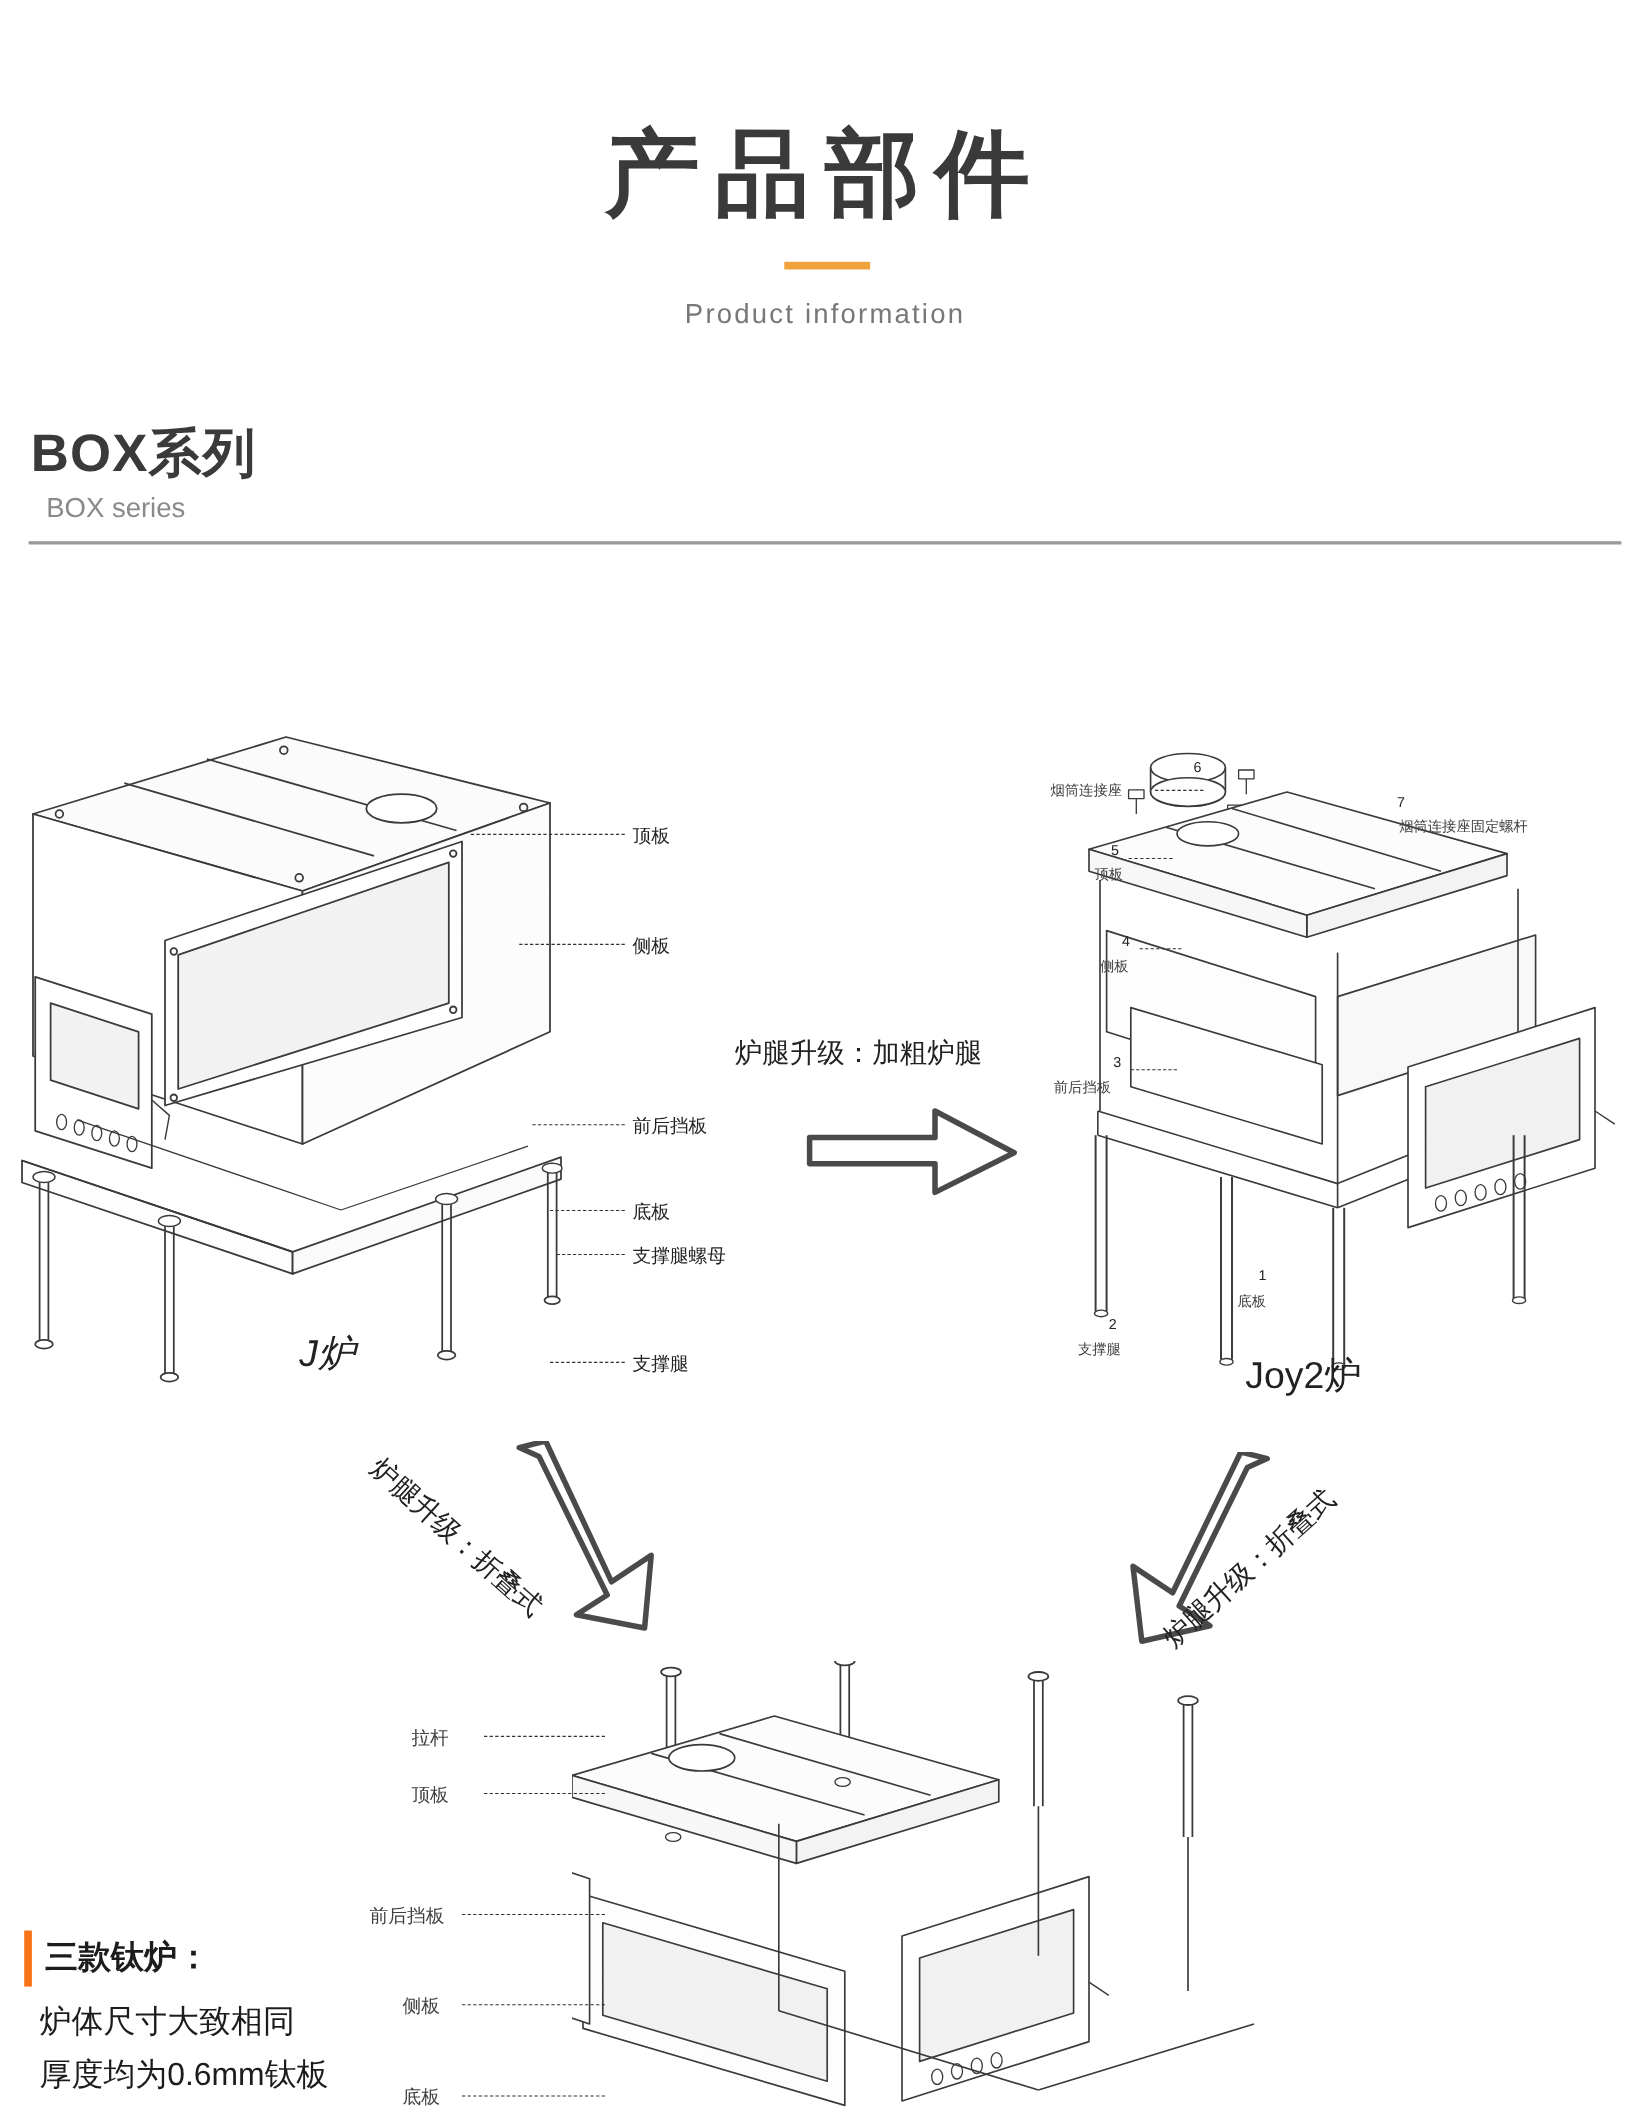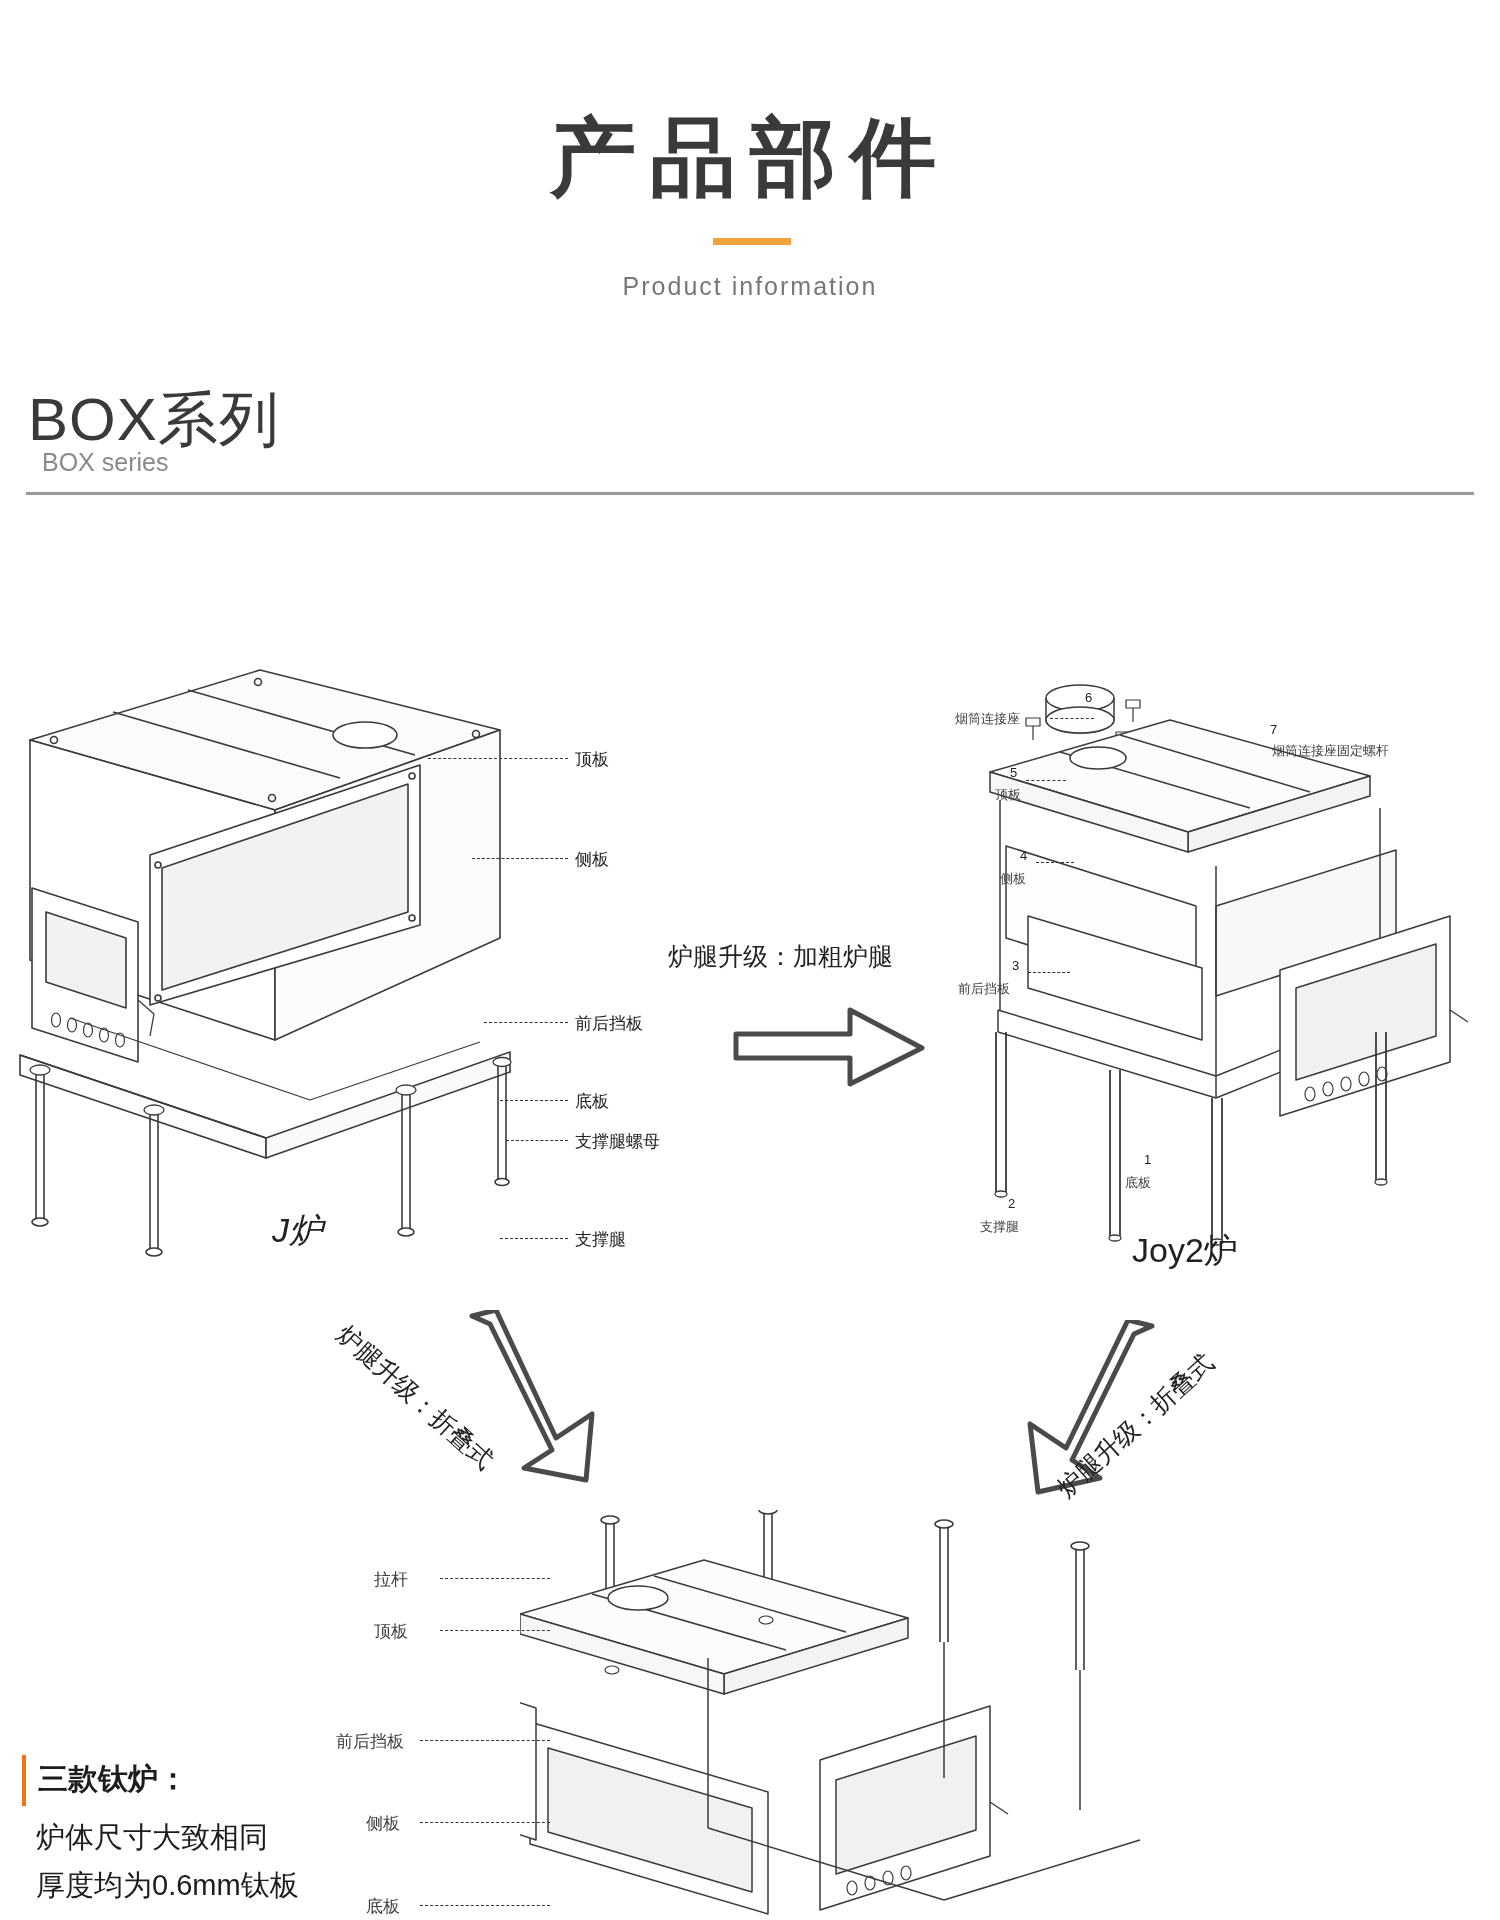--- a/index.html
+++ b/index.html
@@ -46,22 +46,22 @@
     font-size: 25px;
     letter-spacing: 2px;
     color: #777777;
   }
 
   
   .section-title {
     position: absolute;
     top: 380px;
     left: 28px;
-    font-size: 60px;
-    font-weight: 400;
+    font-size: 48px;
+    font-weight: 700;
     color: #3a3a3a;
     letter-spacing: 1px;
   }
   .section-subtitle {
     position: absolute;
     top: 448px;
     left: 42px;
     font-size: 25px;
     color: #8a8a8a;
   }
@@ -122,21 +122,21 @@
 
   
   .note-badge {
     position: absolute;
     left: 22px;
     top: 1755px;
     font-size: 30px;
     font-weight: 700;
     color: #1c1c1c;
     padding: 4px 10px 6px 12px;
-    border-left: 4px solid #f97316;
+    border-left: 7px solid #f97316;
     white-space: nowrap;
   }
   .note-line {
     position: absolute;
     left: 36px;
     font-size: 29px;
     color: #1c1c1c;
     white-space: nowrap;
   }
 

